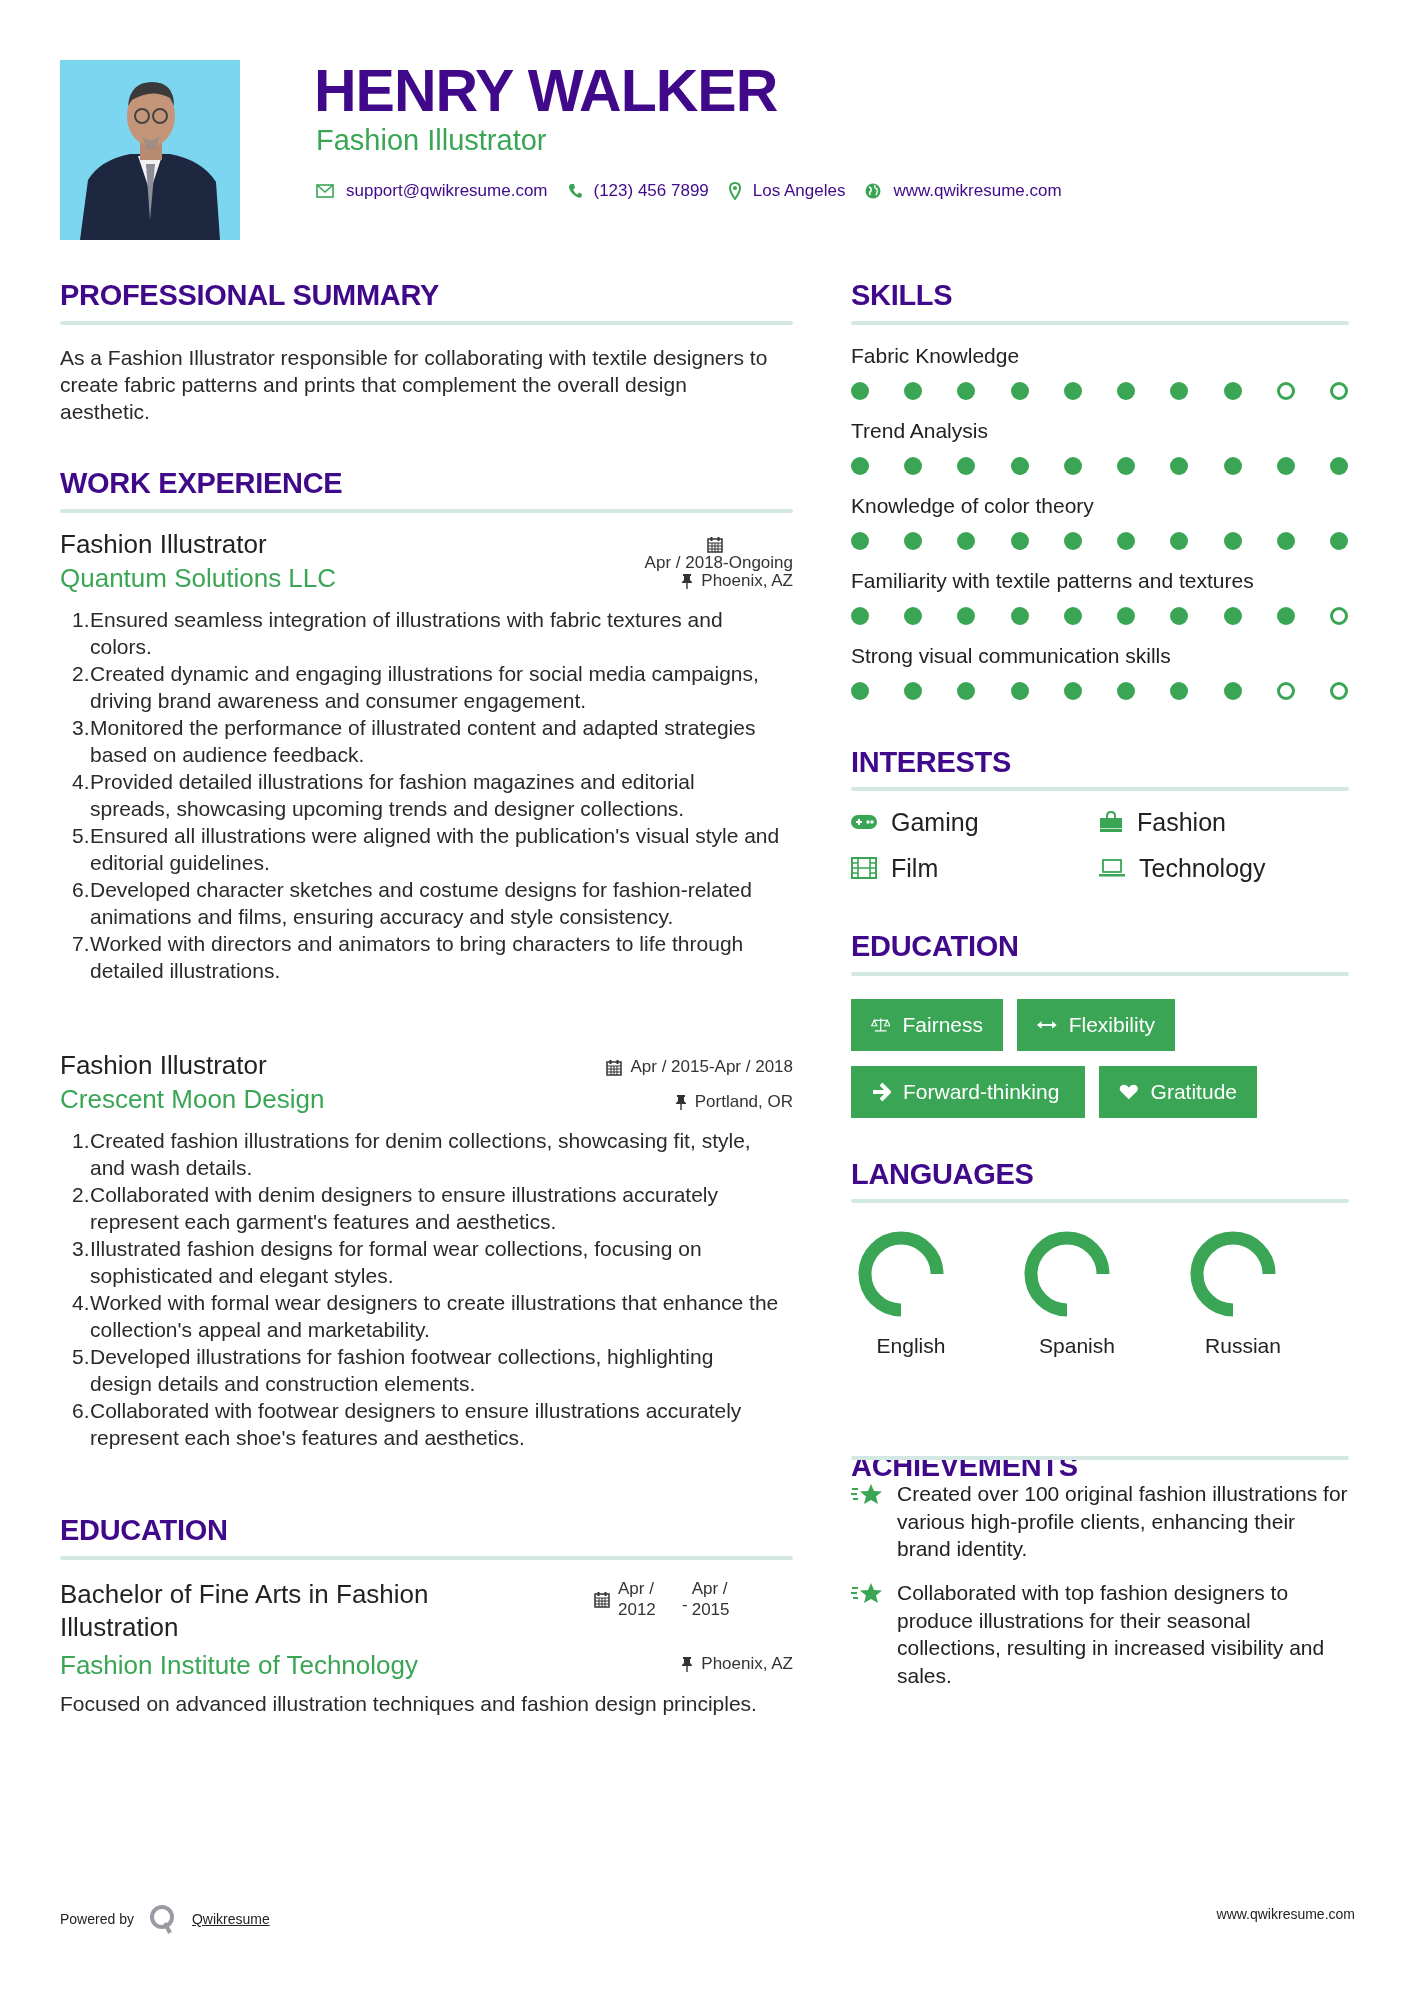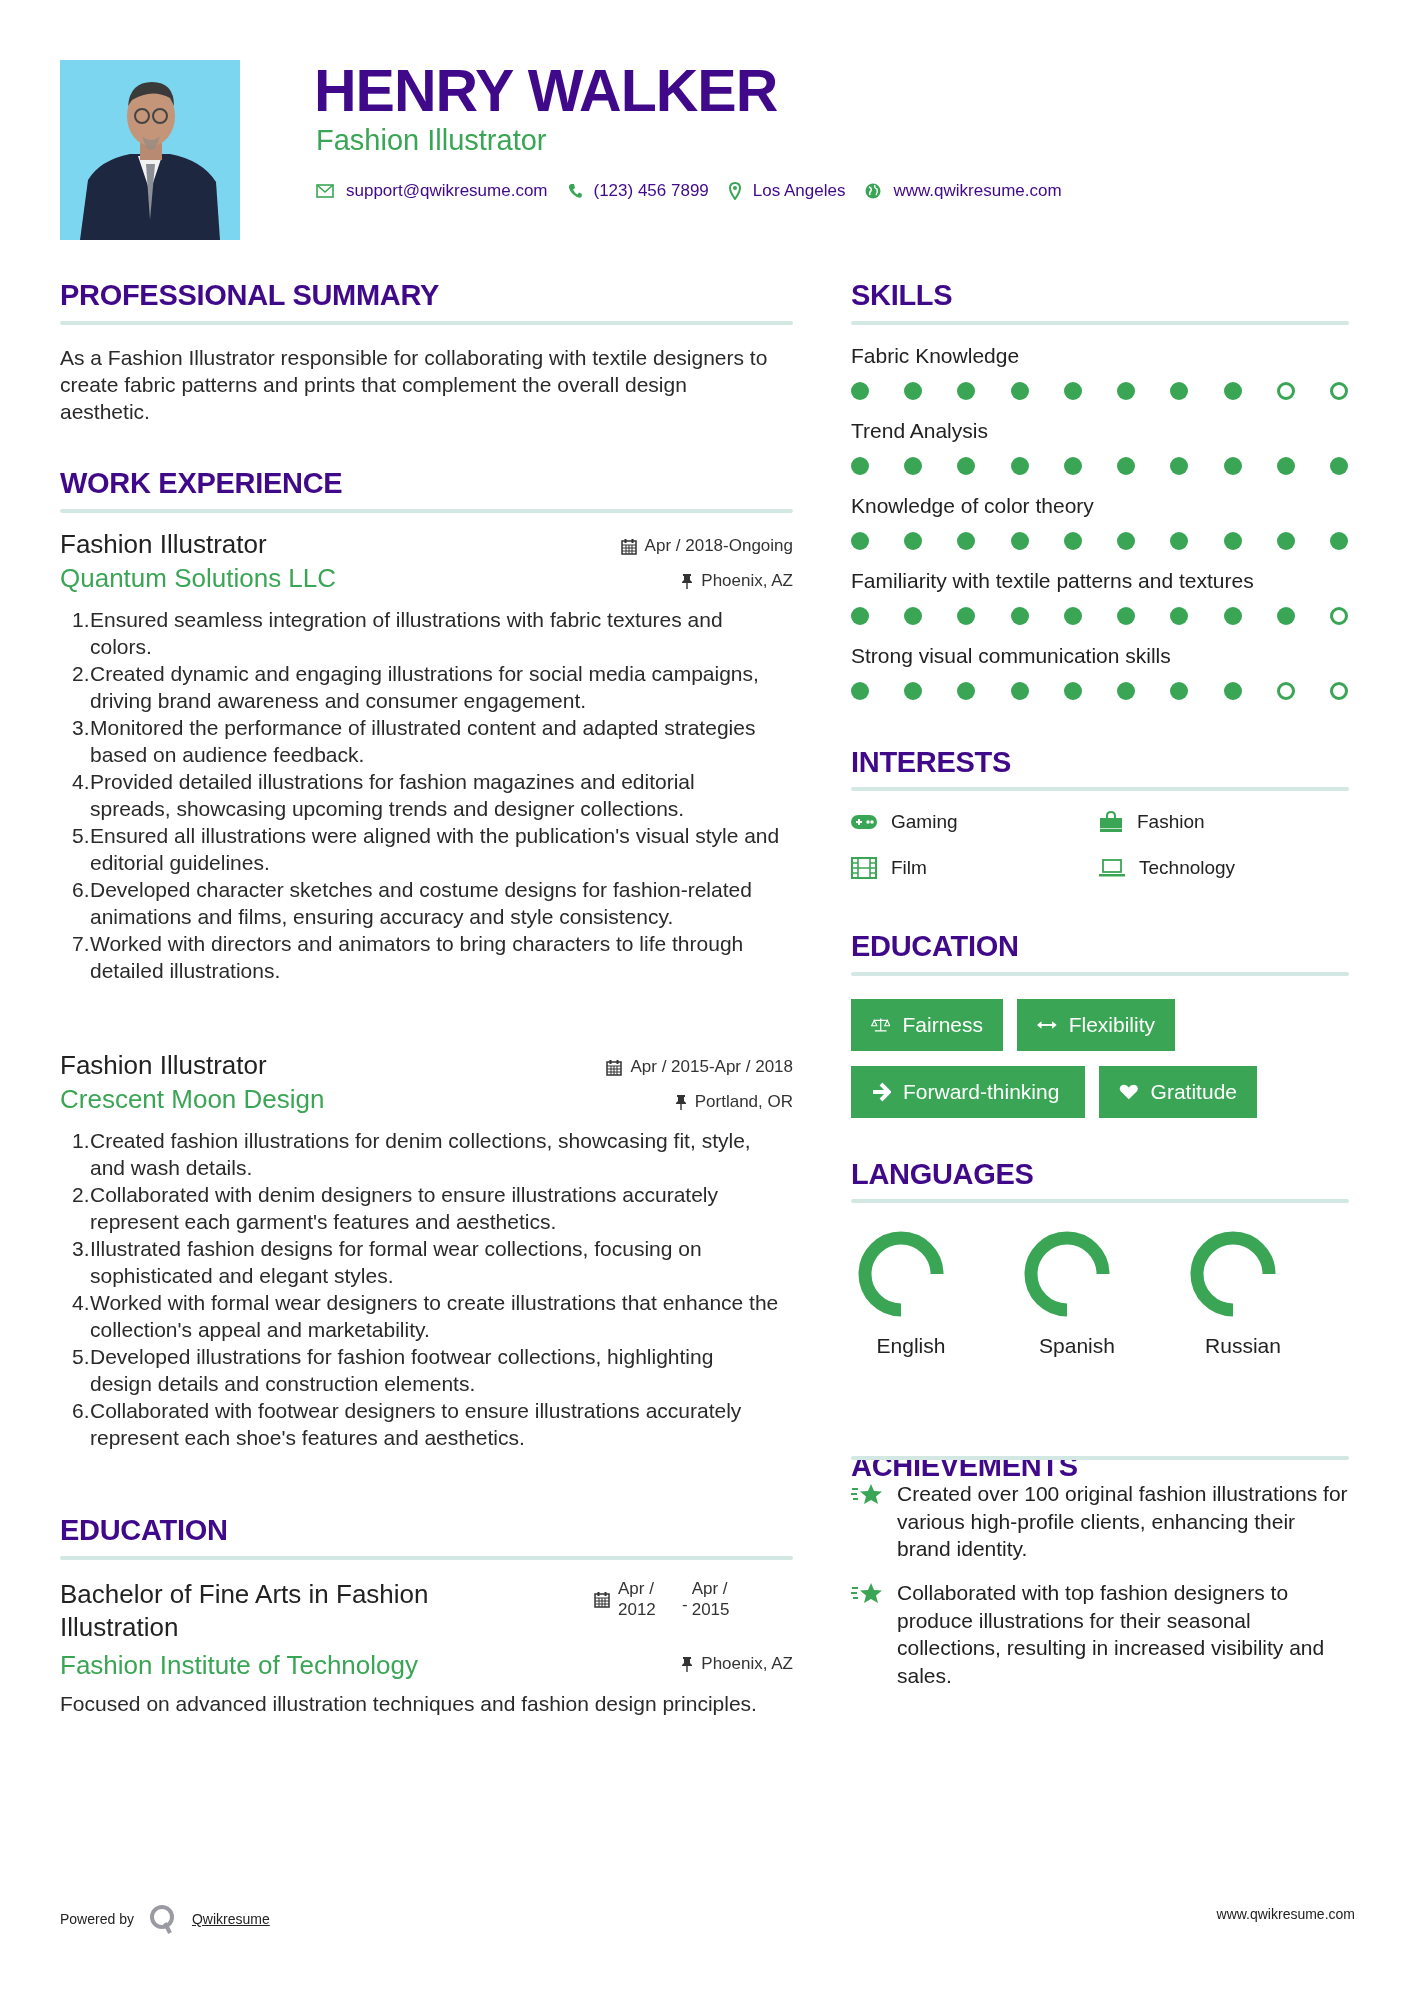--- a/index.html
+++ b/index.html
@@ -20,21 +20,21 @@
   .meta { font-size:17px; color:#333; display:flex; align-items:center; justify-content:flex-end; }
   .meta svg { margin-right:8px; }
   ol.bul { margin:12px; padding:0 0 0 18px; list-style:none; counter-reset:it; }
   ol.bul li { position:relative; font-size:21px; line-height:27px; color:#2a2a2a; counter-increment:it; }
   ol.bul li::before { content: counter(it) "."; position:absolute; left:-18px; }
   .skill-label { font-size:21px; color:#222; line-height:27px; }
   .dots { display:flex; justify-content:space-between; width:497px; height:20px; align-items:center; }
   .dot { width:18px; height:18px; border-radius:50%; box-sizing:border-box; }
   .dot.on { background:#3aa655; }
   .dot.off { border:3px solid #3aa655; background:#fff; }
-  .interest { display:flex; align-items:center; font-size:19px; color:#222; height:28px; }
+  .interest { display:flex; align-items:center; font-size:25px; color:#222; height:28px; }
   .interest svg { margin-right:14px; }
   .badge { display:inline-flex; align-items:center; background:#3aa655; color:#fff; font-size:21px; height:52px; padding:0 20px; box-sizing:border-box; }
   .badge svg { margin-right:12px; }
   .lang { position:absolute; width:120px; text-align:center; }
   .lang-label { font-size:21px; color:#222; margin-top:14px; }
   .ach { display:flex; }
   .ach svg { flex:0 0 auto; margin-right:14px; margin-top:2px; }
   .ach .t { font-size:21px; line-height:27.5px; color:#222; }
   .footer-left { left:60px; top:1903px; display:flex; align-items:center; font-size:14px; color:#222; }
   .footer-right { right:52px; top:1906px; font-size:14px; color:#222; }
@@ -93,21 +93,21 @@
 <div class="abs sec-title" style="left:60px; top:278px;">PROFESSIONAL SUMMARY</div>
 <div class="abs rule" style="left:60px; top:321px; width:733px;"></div>
 <div class="abs body-text" style="left:60px; top:344px; width:720px;">As a Fashion Illustrator responsible for collaborating with textile designers to create fabric patterns and prints that complement the overall design aesthetic.</div>
 
 <div class="abs sec-title" style="left:60px; top:466px;">WORK EXPERIENCE</div>
 <div class="abs rule" style="left:60px; top:509px; width:733px;"></div>
 
 <div class="abs" style="left:60px; top:528px; width:733px;">
   <div class="job-title">Fashion Illustrator</div>
   <div class="company" style="margin-top:4px;">Quantum Solutions LLC</div>
-  <div class="meta" style="position:absolute; right:0; top:8px;">
+  <div class="meta" style="position:absolute; right:0; top:8px;flex-direction:column;">
     <svg width="16" height="17" viewBox="0 0 16 17">
       <rect x="1" y="3" width="14" height="13" fill="none" stroke="#333" stroke-width="1.5"></rect>
       <path d="M1 7 H15 M1 10 H15 M1 13 H15 M5 7 V16 M8 7 V16 M11 7 V16" stroke="#333" stroke-width="1"></path>
       <rect x="3.5" y="1" width="2" height="4" fill="#333"></rect>
         <rect x="10.5" y="1" width="2" height="4" fill="#333"></rect>
     </svg>
     <span>Apr / 2018-Ongoing</span>
   </div>
   <div class="meta" style="position:absolute; right:0; top:43px;">
     <svg width="12" height="16" viewBox="0 0 12 16">

